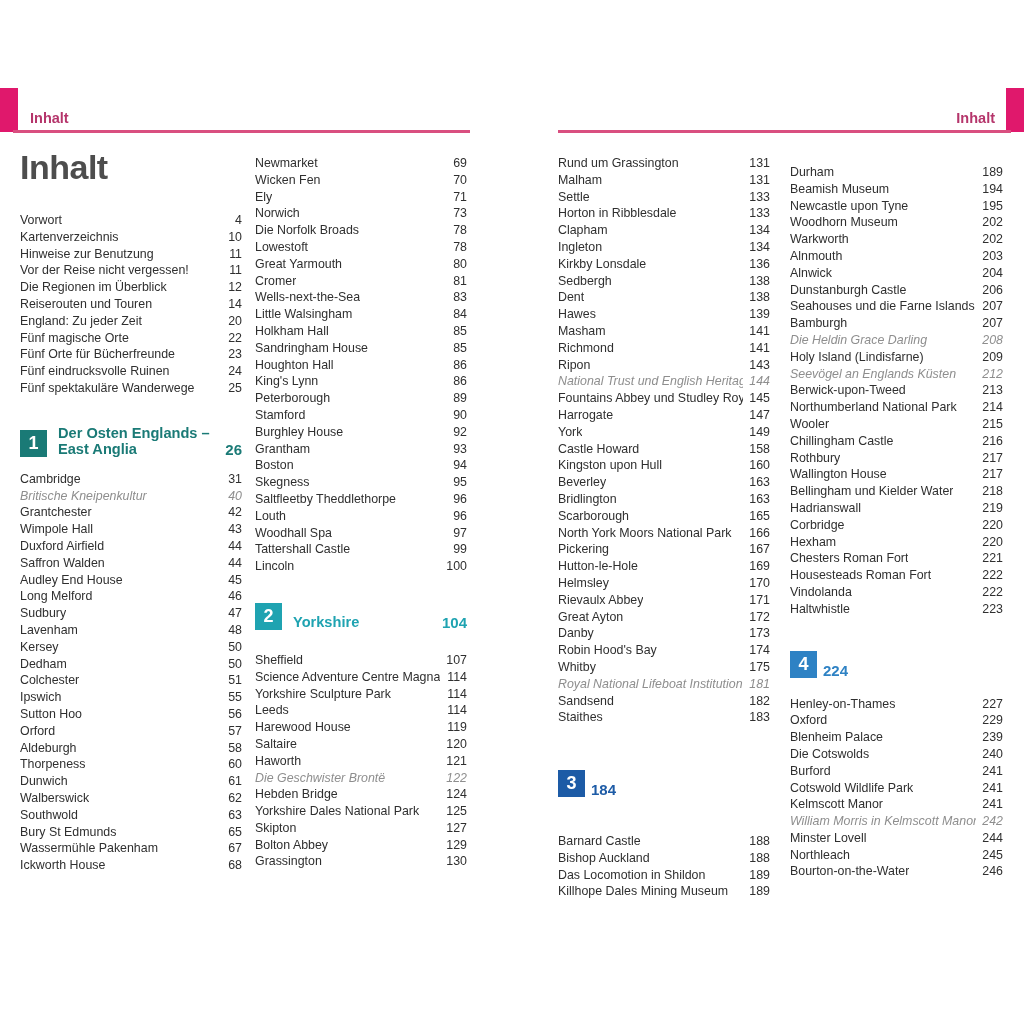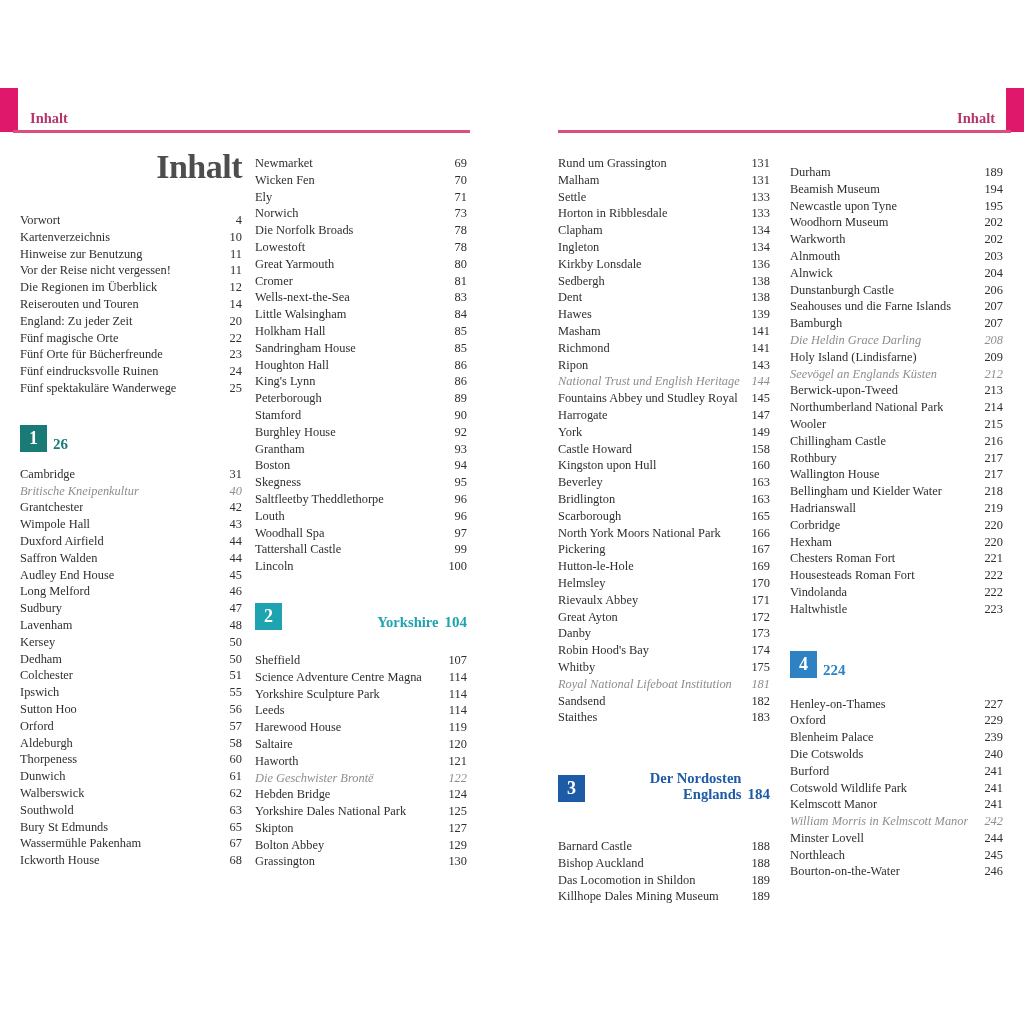--- a/index.html
+++ b/index.html
@@ -1,17 +1,17 @@
 <!DOCTYPE html>
 <html style="--pink: #e0186c; --pink-label: #b5356b; --pink-line: #d94f80; --text: #2f2f2f; --sub: #8e8e8e;"><head>
 <meta charset="utf-8">
 <style>
   html,body{margin:0;padding:0;background:#ffffff;}
   #page{position:relative;width:1024px;height:1024px;background:#ffffff;overflow:hidden;
-        font-family:Liberation Serif, serif;text-align:right;}
+        font-family:Liberation Sans, sans-serif;}
 
   
   .edge-block{position:absolute;top:88px;width:18px;height:44px;background:var(--pink);}
   .edge-block.left{left:0;}
   .edge-block.right{right:0;}
   .hdr-label{position:absolute;top:110px;font-size:14.5px;font-weight:bold;color:var(--pink-label);}
   .hdr-label.left{left:30px;}
   .hdr-label.right{right:29px;}
   .hdr-line{position:absolute;top:130px;height:2.5px;background:var(--pink-line);}
   .hdr-line.left{left:13px;width:457px;}
@@ -100,20 +100,24 @@
           <span class="lbl">Fünf eindrucksvolle Ruinen</span>
           <span class="pg">24</span>
         </div>
         <div class="row">
           <span class="lbl">Fünf spektakuläre Wanderwege</span>
           <span class="pg">25</span>
         </div>
       </div>
       <div class="section">
         <div class="num" style="background: rgb(26, 122, 118);">1</div>
+        <div class="stitle" style="color: rgb(26, 122, 118);">
+          <div>Der Osten Englands –</div>
+          <div>East Anglia</div>
+        </div>
         <div class="spage" style="color: rgb(26, 122, 118);">26</div>
       </div>
       <div class="rows">
         <div class="row">
           <span class="lbl">Cambridge</span>
           <span class="pg">31</span>
         </div>
         <div class="row sub">
           <span class="lbl">Britische Kneipenkultur</span>
           <span class="pg">40</span>
@@ -509,24 +513,20 @@
           <span class="lbl">Sandsend</span>
           <span class="pg">182</span>
         </div>
         <div class="row">
           <span class="lbl">Staithes</span>
           <span class="pg">183</span>
         </div>
       </div>
       <div class="section">
         <div class="num" style="background: rgb(29, 91, 166);">3</div>
-        <div class="stitle" style="color: rgb(29, 91, 166);">
-          <div>Der Nordosten</div>
-          <div>Englands</div>
-        </div>
         <div class="spage" style="color: rgb(29, 91, 166);">184</div>
       </div>
       <div class="rows">
         <div class="row">
           <span class="lbl">Barnard Castle</span>
           <span class="pg">188</span>
         </div>
         <div class="row">
           <span class="lbl">Bishop Auckland</span>
           <span class="pg">188</span>

